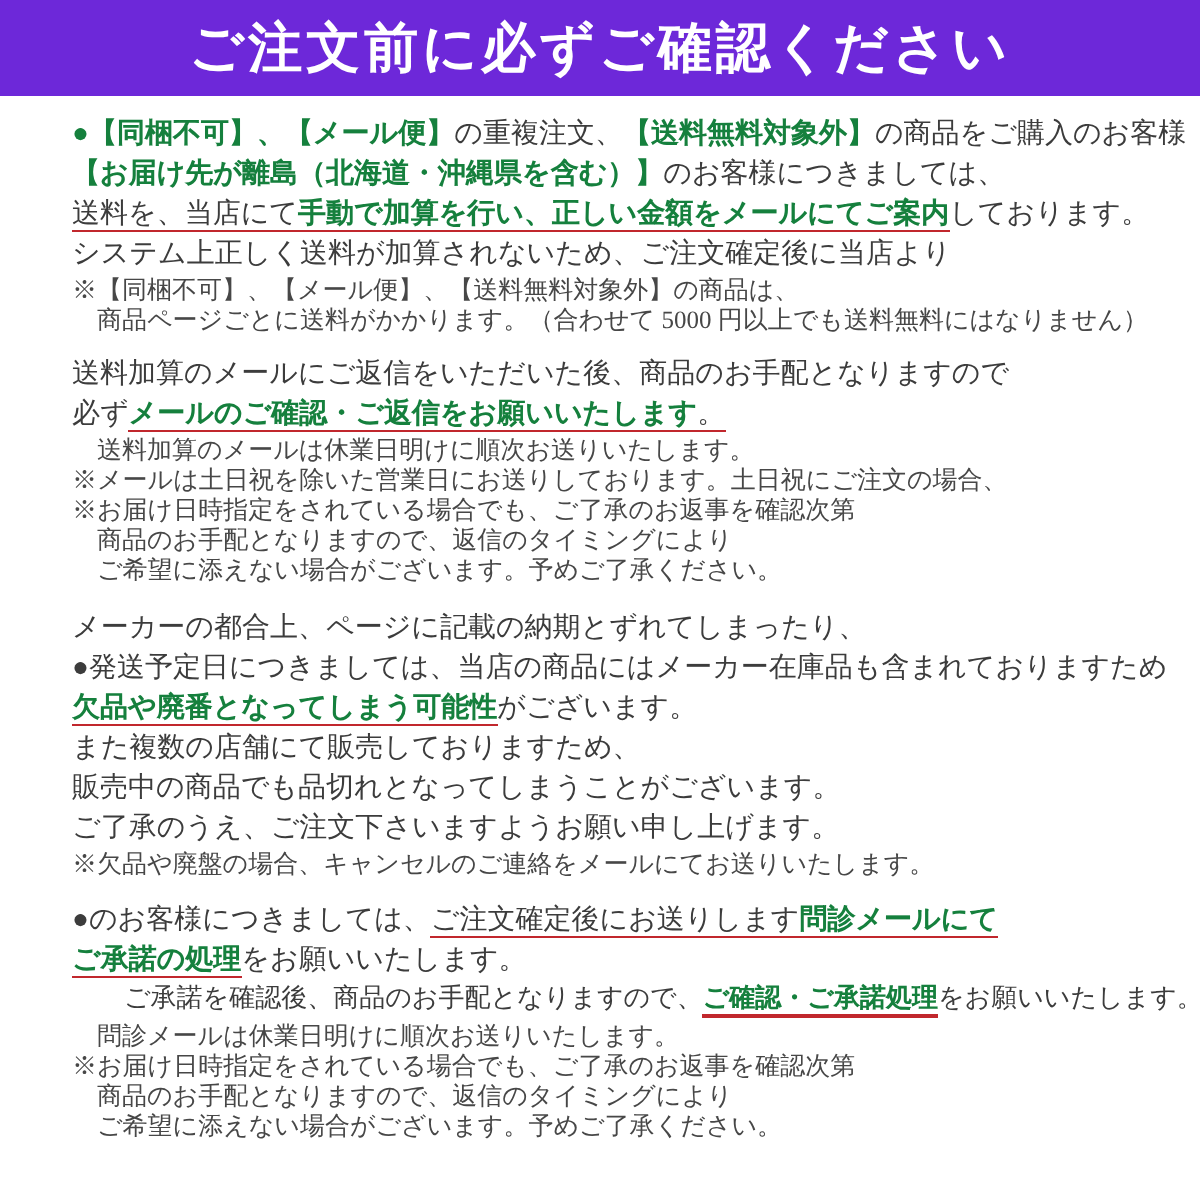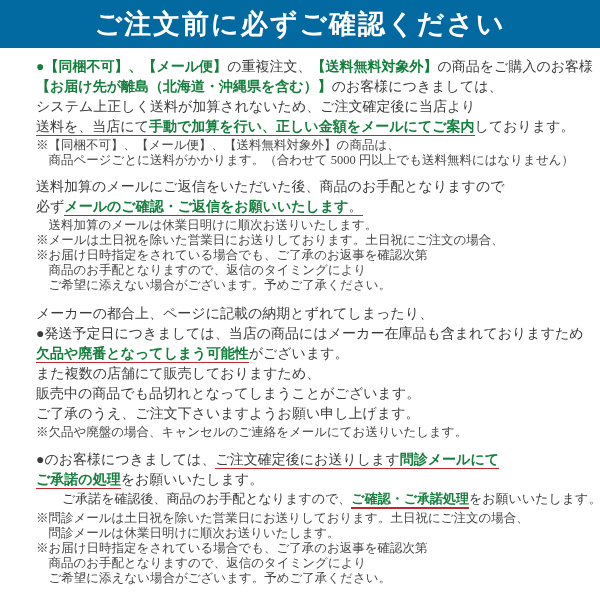--- a/index.html
+++ b/index.html
@@ -3,21 +3,21 @@
 <meta charset="utf-8">
 <style>
   html,body{margin:0;padding:0;}
   body{
     width:600px;height:600px;overflow:hidden;background:#ffffff;
     font-family:"Liberation Sans","DejaVu Sans",sans-serif;
     color:#3c3c3c;
   }
   .page{width:600px;height:600px;position:relative;}
   .header{
-    height:48px;background:#0369a1;
+    height:48px;background:#6d28d9;
     display:flex;align-items:center;justify-content:center;
   }
   .header .title{
     color:#ffffff;font-weight:bold;font-size:27px;letter-spacing:2px;
   }
   .content{padding:8px 6px 0 36px;}
   .sec{margin:0;}
   #s2{margin-top:8px;}
   #s3{margin-top:10px;}
   #s4{margin-top:9px;}
@@ -40,24 +40,24 @@
 
   <div class="content">
 
     <section class="sec" id="s1">
       <div class="ln m">
         <span class="b">●【同梱不可】、【メール便】</span><span>の重複注文、</span><span class="b">【送料無料対象外】</span><span>の商品をご購入のお客様、</span>
       </div>
       <div class="ln m">
         <span class="b">【お届け先が離島（北海道・沖縄県を含む）】</span><span>のお客様につきましては、</span>
       </div>
-      <div class="ln m">システム上正しく送料が加算されないため、ご注文確定後に当店より</div>
       <div class="ln m">
         <span class="u">送料を、当店にて</span><span class="b u">手動で加算を行い、正しい金額をメールにてご案内</span><span>しております。</span>
       </div>
+      <div class="ln m">システム上正しく送料が加算されないため、ご注文確定後に当店より</div>
       <div class="notes">
         <div class="ln nt">※【同梱不可】、【メール便】、【送料無料対象外】の商品は、</div>
         <div class="ln nt">　商品ページごとに送料がかかります。（合わせて 5000 円以上でも送料無料にはなりません）</div>
       </div>
     </section>
 
     <section class="sec" id="s2">
       <div class="ln m">送料加算のメールにご返信をいただいた後、商品のお手配となりますので</div>
       <div class="ln m">
         <span>必ず</span><span class="b u">メールのご確認・ご返信をお願いいたします</span><span class="u">。</span>
@@ -89,21 +89,20 @@
       <div class="ln m">
         <span>●のお客様につきましては、</span><span class="u">ご注文確定後にお送りします</span><span class="b u">問診メールにて</span>
       </div>
       <div class="ln m">
         <span class="b u">ご承諾の処理</span><span>をお願いいたします。</span>
       </div>
       <div class="ln m tight">
         <span>ご承諾を確認後、商品のお手配となりますので、</span><span class="b u">ご確認・ご承諾処理</span><span>をお願いいたします。</span>
       </div>
       <div class="notes">
-        <div class="ln nt">※問診メールは土日祝を除いた営業日にお送りしております。土日祝にご注文の場合、</div>
         <div class="ln nt">　問診メールは休業日明けに順次お送りいたします。</div>
         <div class="ln nt">※お届け日時指定をされている場合でも、ご了承のお返事を確認次第</div>
         <div class="ln nt">　商品のお手配となりますので、返信のタイミングにより</div>
         <div class="ln nt">　ご希望に添えない場合がございます。予めご了承ください。</div>
       </div>
     </section>
 
   </div>
 </div>
 

